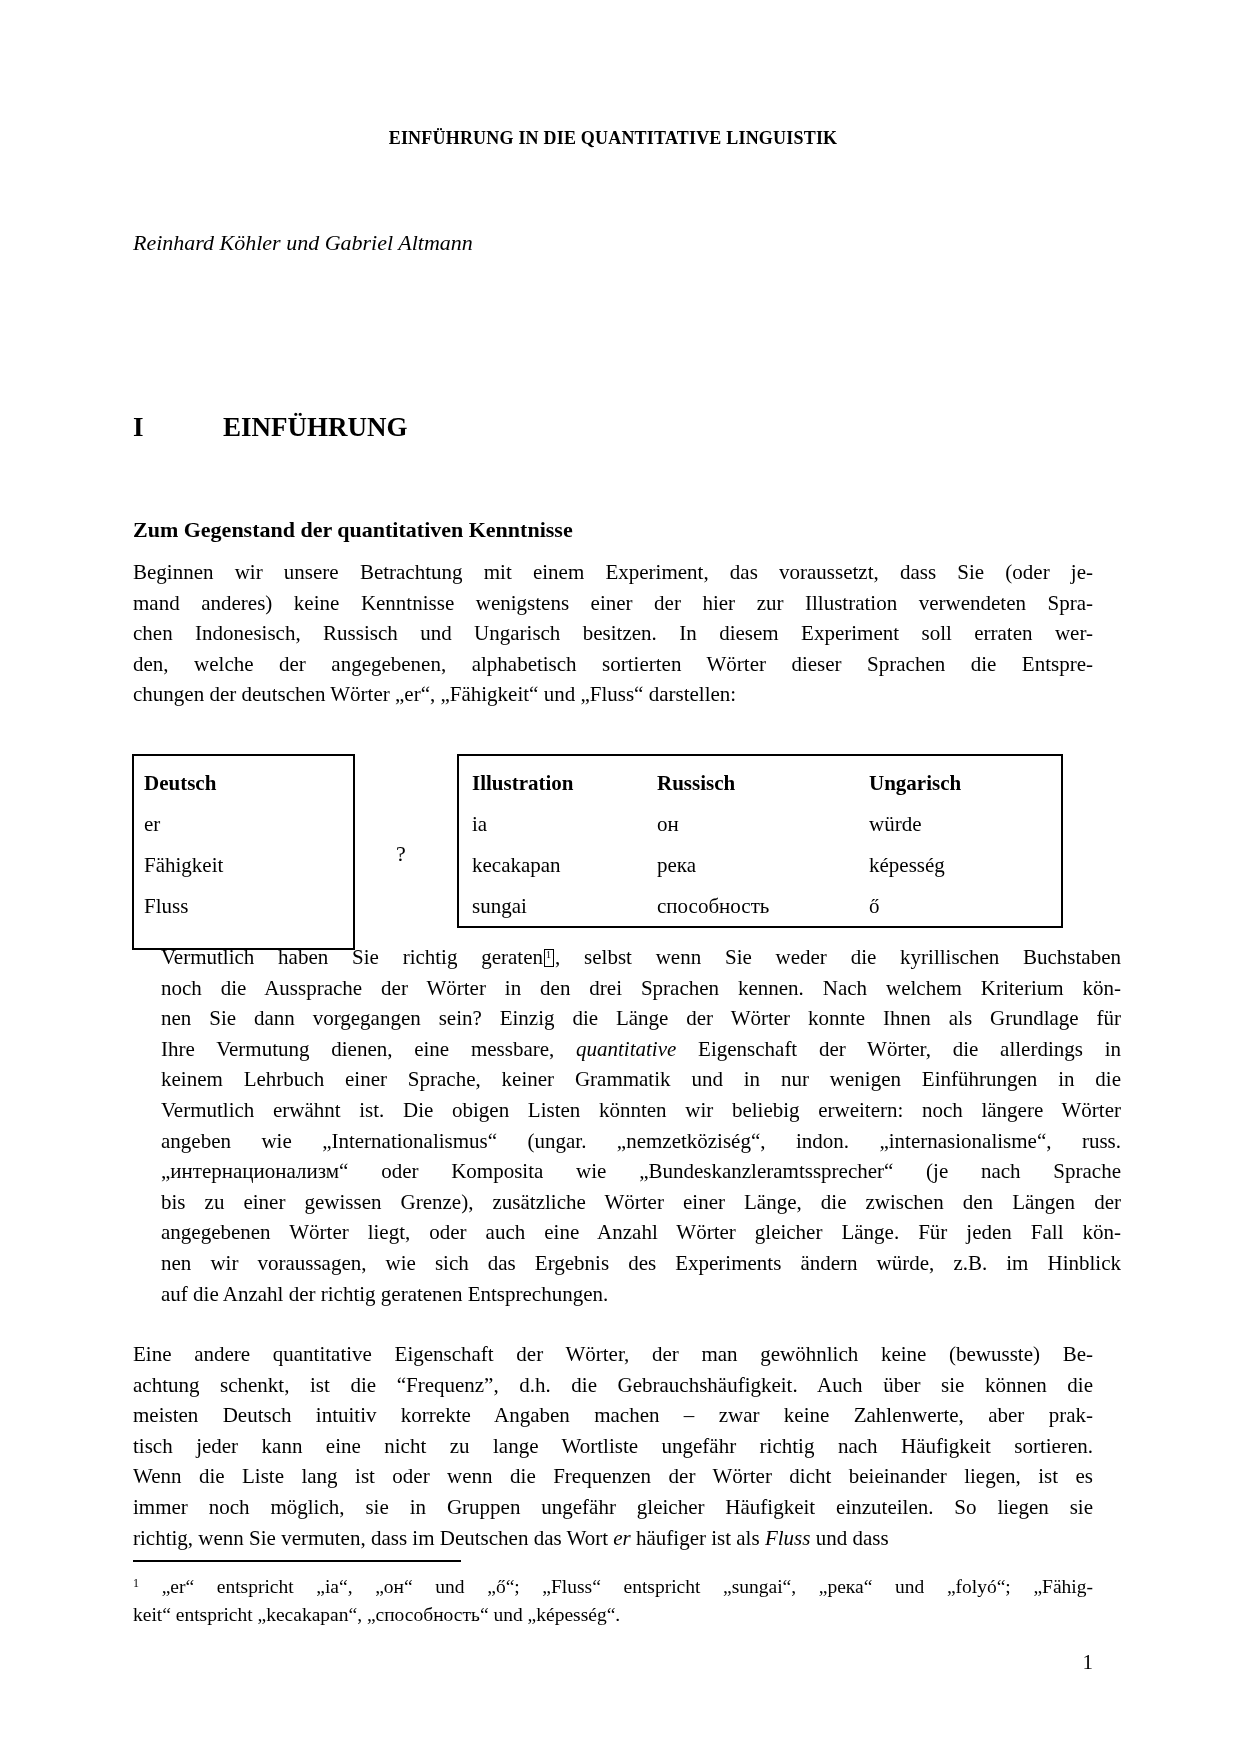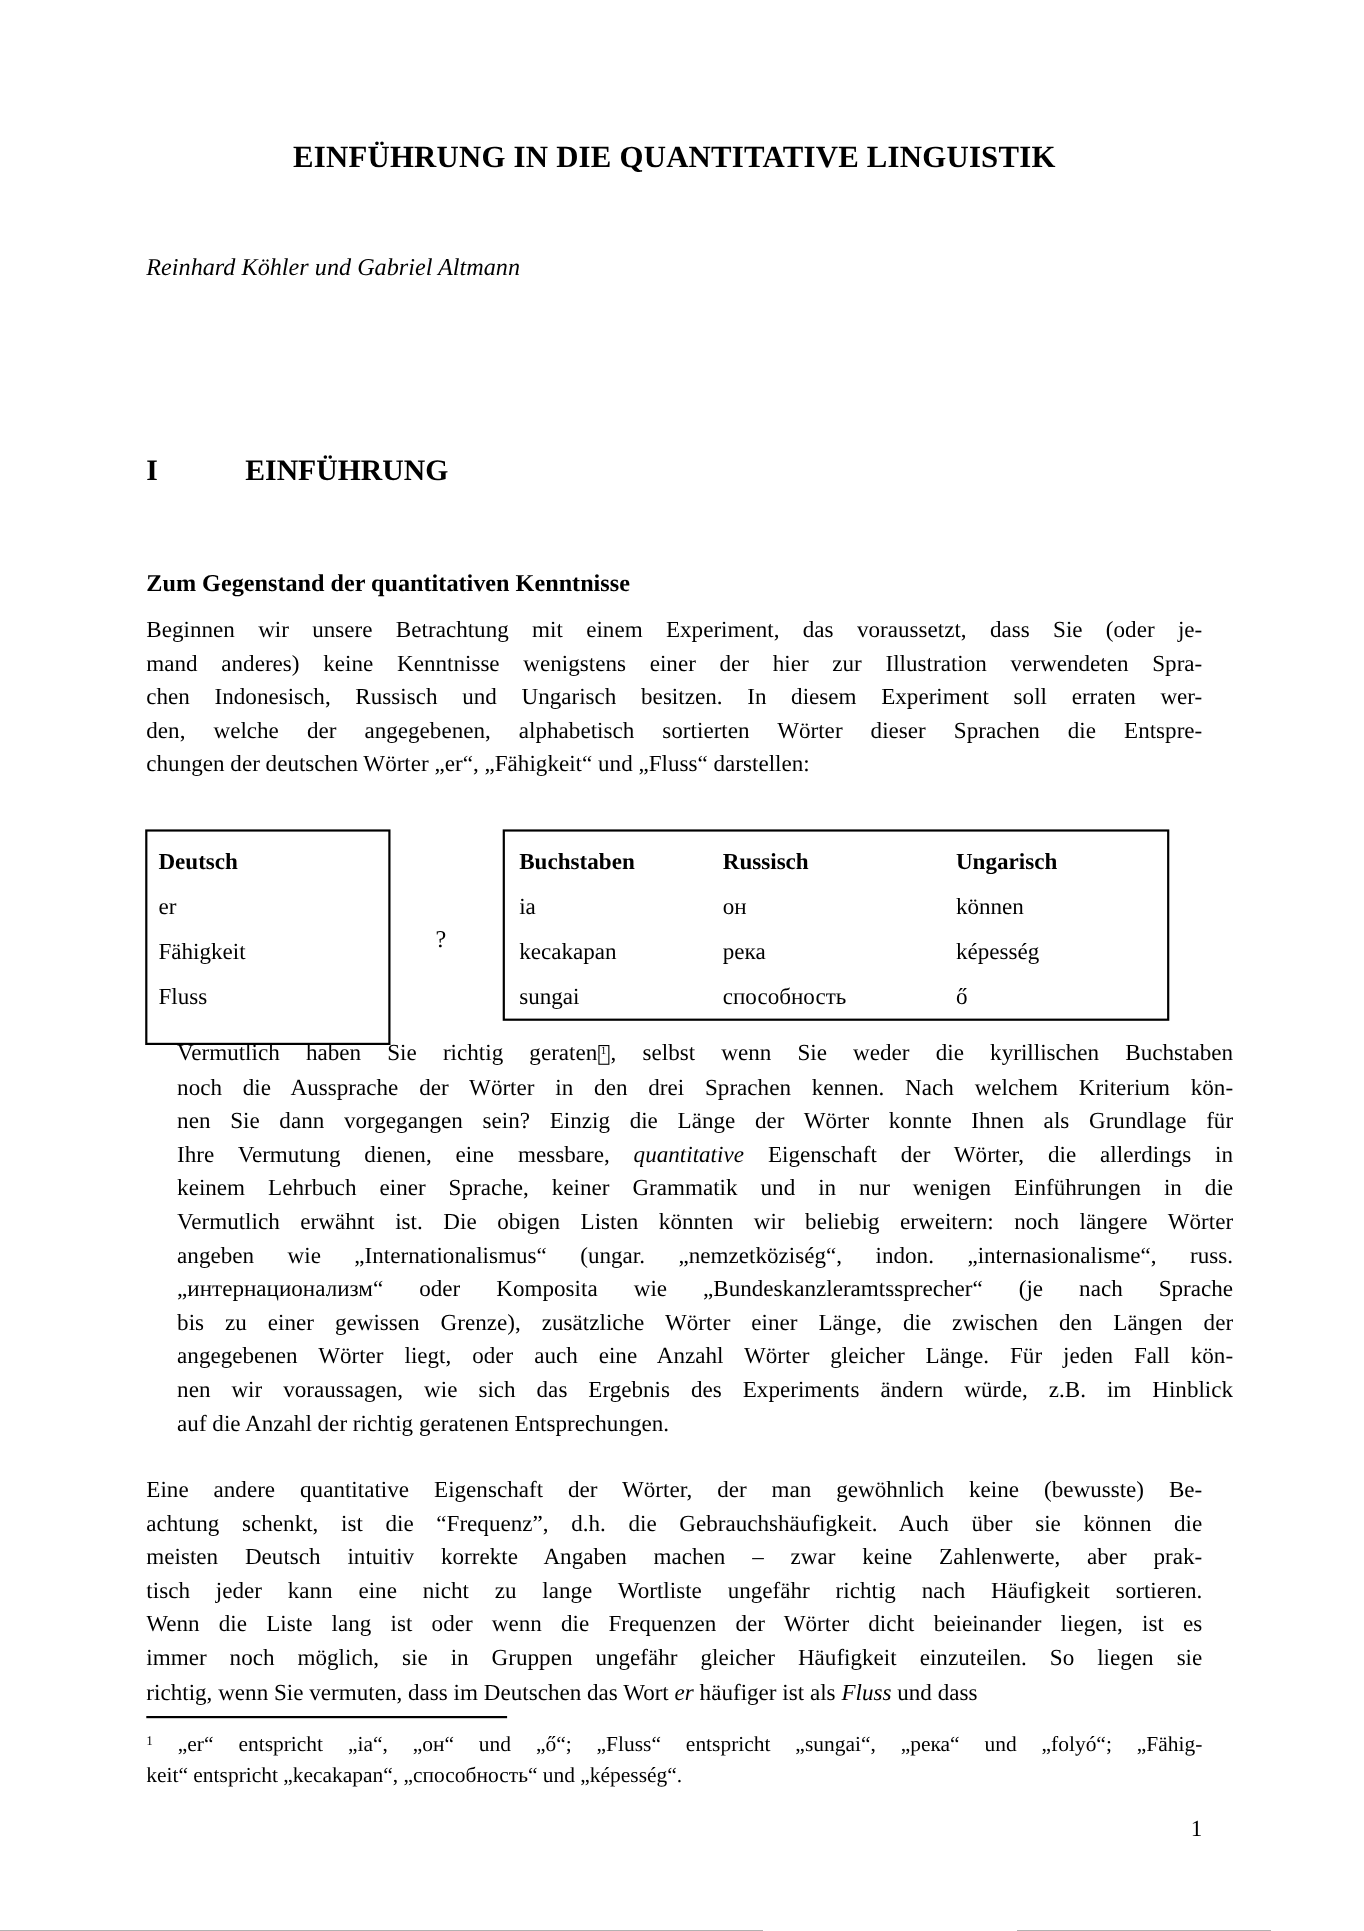--- a/index.html
+++ b/index.html
@@ -7,21 +7,21 @@
     position:relative;
     width:1240px;height:1755px;
     margin:0 auto;
     background:#ffffff;
     font-family:"Liberation Serif","DejaVu Serif",serif;
     color:#000;
     overflow:hidden;
   }
   .col{position:absolute;left:133px;width:960px;}
   .doc-title{
-    top:128px;text-align:center;font-weight:bold;font-size:28px;letter-spacing:.2px;
+    top:128px;text-align:center;font-weight:bold;font-size:18px;letter-spacing:.2px;
   }
   .authors{
     top:230px;text-align:left;font-style:italic;font-size:22px;
   }
   .section-heading{top:412px;font-weight:bold;font-size:27px;}
   .section-heading .secnum{display:inline-block;width:90px;}
   .subsection-heading{top:517px;font-weight:bold;font-size:22px;}
   .para{font-size:21px;line-height:30.6px;}
   .para .tline{
     text-align:justify;text-align-last:justify;
@@ -80,28 +80,28 @@
     <div class="trow"><span class="hdr">Deutsch</span></div>
     <div class="trow"><span>er</span></div>
     <div class="trow"><span>Fähigkeit</span></div>
     <div class="trow"><span>Fluss</span></div>
   </div>
 
   <div class="qmark">?</div>
 
   <div class="tbox tbox-right">
     <div class="trow">
-      <span class="c1 hdr">Buchstaben</span>
+      <span class="c1 hdr">Illustration</span>
       <span class="c2 hdr">Russisch</span>
       <span class="c3 hdr">Ungarisch</span>
     </div>
     <div class="trow">
       <span class="c1">ia</span>
       <span class="c2">он</span>
-      <span class="c3">können</span>
+      <span class="c3">würde</span>
     </div>
     <div class="trow">
       <span class="c1">kecakapan</span>
       <span class="c2">река</span>
       <span class="c3">képesség</span>
     </div>
     <div class="trow">
       <span class="c1">sungai</span>
       <span class="c2">способность</span>
       <span class="c3">ő</span>

